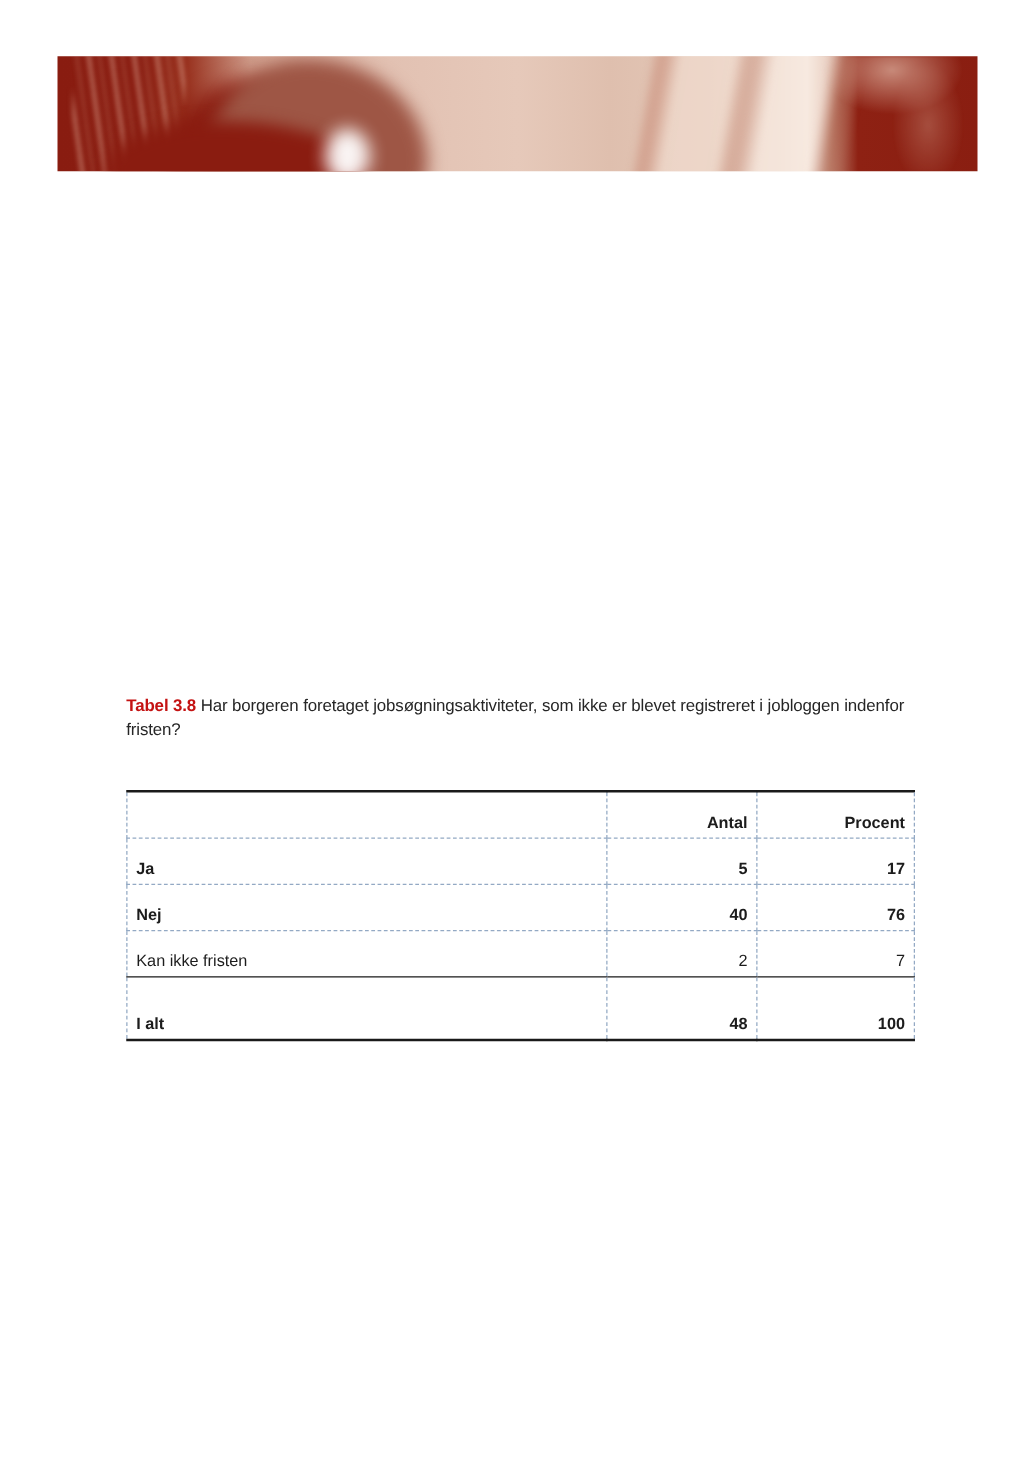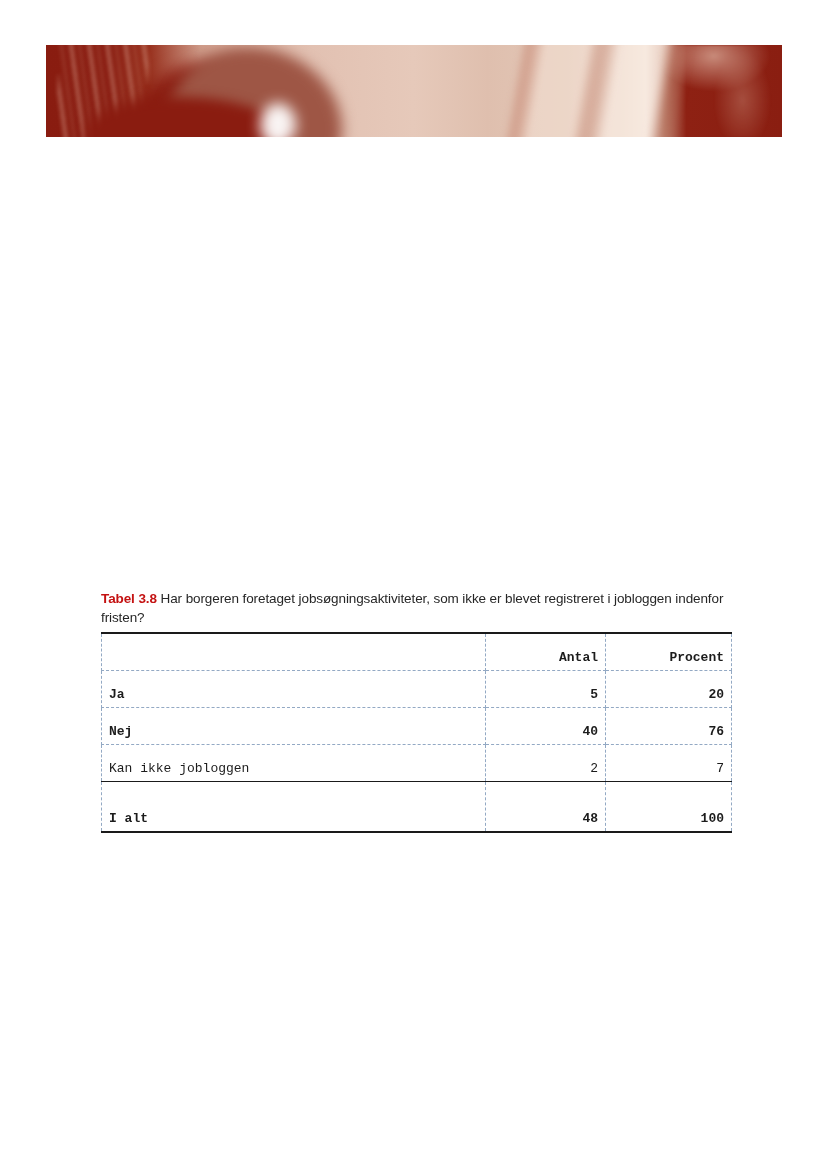--- a/index.html
+++ b/index.html
@@ -75,21 +75,21 @@
   .banner-wisps {
     position:absolute; right:0; top:0; width:180px; height:92px;
     background:
       radial-gradient(45% 55% at 62% 12%, rgba(232,196,178,0.65), transparent 70%),
       radial-gradient(22% 75% at 78% 60%, rgba(214,164,144,0.35), transparent 72%);
     filter:blur(1px);
   }
 
   
   .table-title {
-    position:absolute; left:101px; top:589px; width:648px;
+    position:absolute; left:101px; top:555px; width:648px;
     font-size:13.5px; line-height:19px; letter-spacing:-0.1px;
     color:#262626;
   }
   .title-prefix { font-weight:bold; color:#c41212; }
 
   
   table.data-table {
     position:absolute; left:101px; top:632px;
     width:630px; table-layout:fixed;
     border-collapse:collapse;
@@ -98,21 +98,21 @@
     font-size:13px; color:#1c1c1c;
   }
   .data-table col.c-label   { width:384px; }
   .data-table col.c-antal   { width:120px; }
   .data-table col.c-procent { width:126px; }
   .data-table th, .data-table td {
     border:1px dashed #93a9c4;
     vertical-align:bottom;
     padding:16px 7px 5px 7px;
     font-weight:normal;
-    overflow:hidden; white-space:nowrap;font-family:Liberation Mono, monospace;
+    overflow:hidden; white-space:nowrap;
   }
   .data-table .num { text-align:right; }
   .data-table tr.r-header { height:32px; }
   .data-table tr.r-header th { font-weight:bold; }
   .data-table tr.r-a { height:28px; }
   .data-table tr.r-b { height:29px; }
   .data-table tr.r-c { height:28px; }
   .data-table tr.r-total { height:50px; }
   .data-table tr.bold td { font-weight:bold;margin-top:24px; }
   .data-table tr.r-c td { border-bottom:1px solid #1a1a1a; }
@@ -146,29 +146,29 @@
     </colgroup>
     <tbody>
       <tr class="r-header">
         <th></th>
         <th class="num">Antal</th>
         <th class="num">Procent</th>
       </tr>
       <tr class="r-a bold">
         <td>Ja</td>
         <td class="num">5</td>
-        <td class="num">20</td>
+        <td class="num">17</td>
       </tr>
       <tr class="r-b bold">
         <td>Nej</td>
         <td class="num">40</td>
         <td class="num">76</td>
       </tr>
       <tr class="r-c">
-        <td>Kan ikke jobloggen</td>
+        <td>Kan ikke fristen</td>
         <td class="num">2</td>
         <td class="num">7</td>
       </tr>
       <tr class="r-total bold">
         <td>I alt</td>
         <td class="num">48</td>
         <td class="num">100</td>
       </tr>
     </tbody>
   </table>

